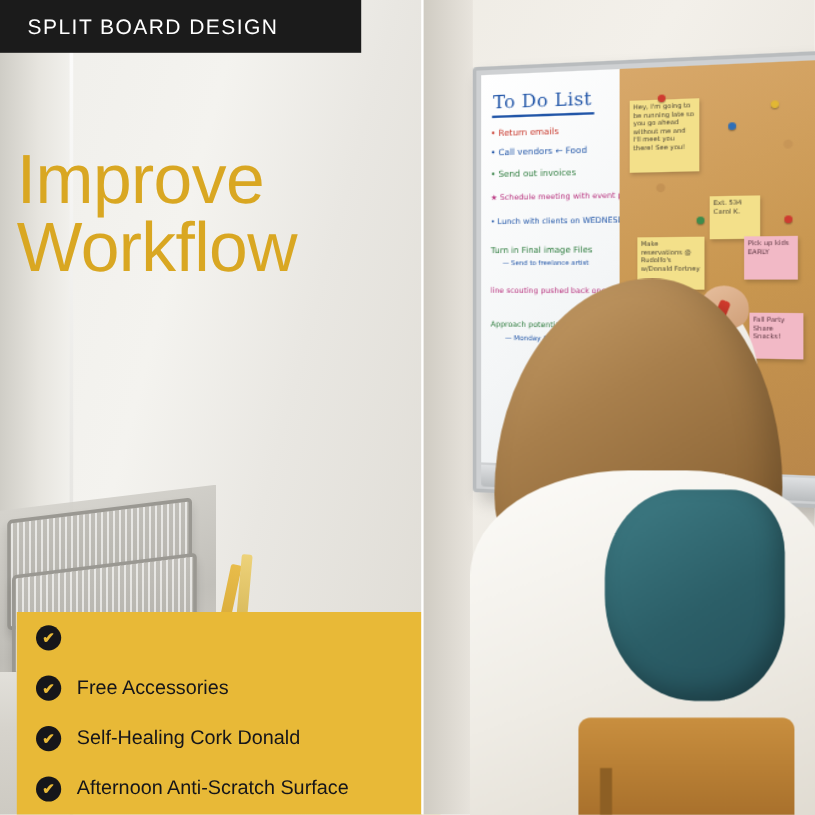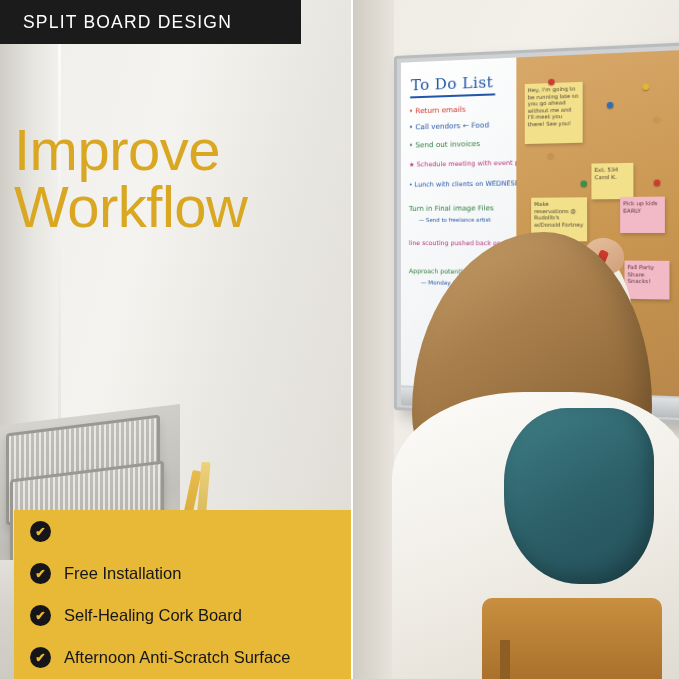--- a/index.html
+++ b/index.html
@@ -306,25 +306,25 @@
     </div>
 
   </div>
 
   <div id="feature-block">
     <div class="feature-row">
       <span class="check">✔</span>
     </div>
     <div class="feature-row">
       <span class="check">✔</span>
-      <span class="feature-label">Free Installation</span>
+      <span class="feature-label">Free Accessories</span>
     </div>
     <div class="feature-row">
       <span class="check">✔</span>
-      <span class="feature-label">Self-Healing Cork Board</span>
+      <span class="feature-label">Self-Healing Cork Donald</span>
     </div>
     <div class="feature-row">
       <span class="check">✔</span>
       <span class="feature-label">Afternoon Anti-Scratch Surface</span>
     </div>
   </div>
 
   <div id="right-panel">
     <div class="rp-wall"></div>
     <div class="rp-wall-left"></div>

